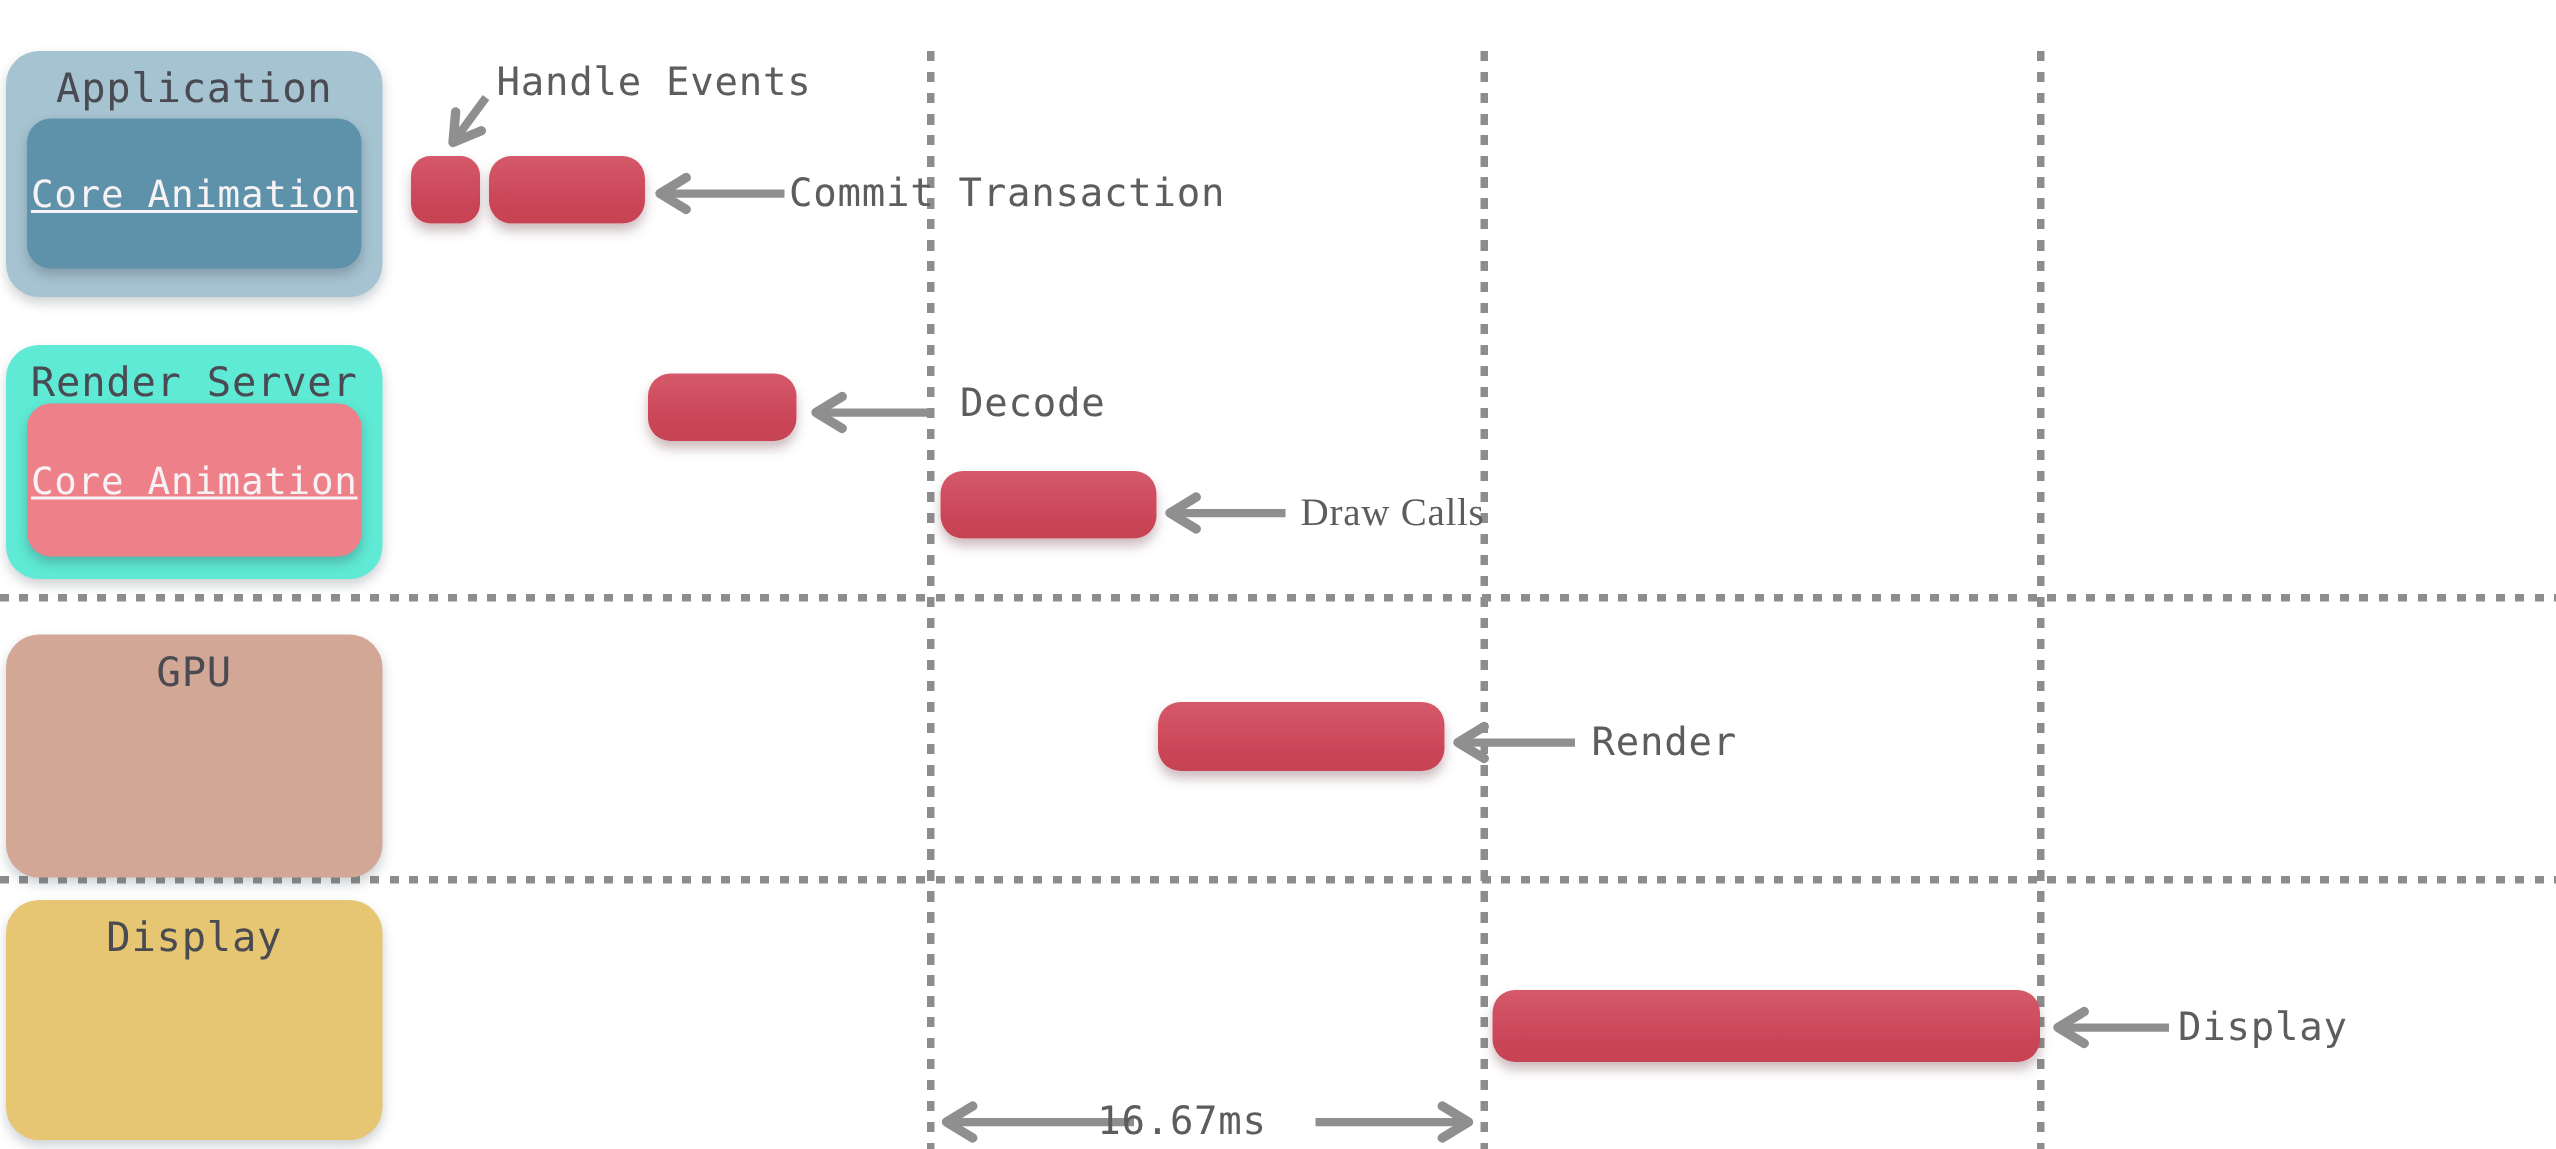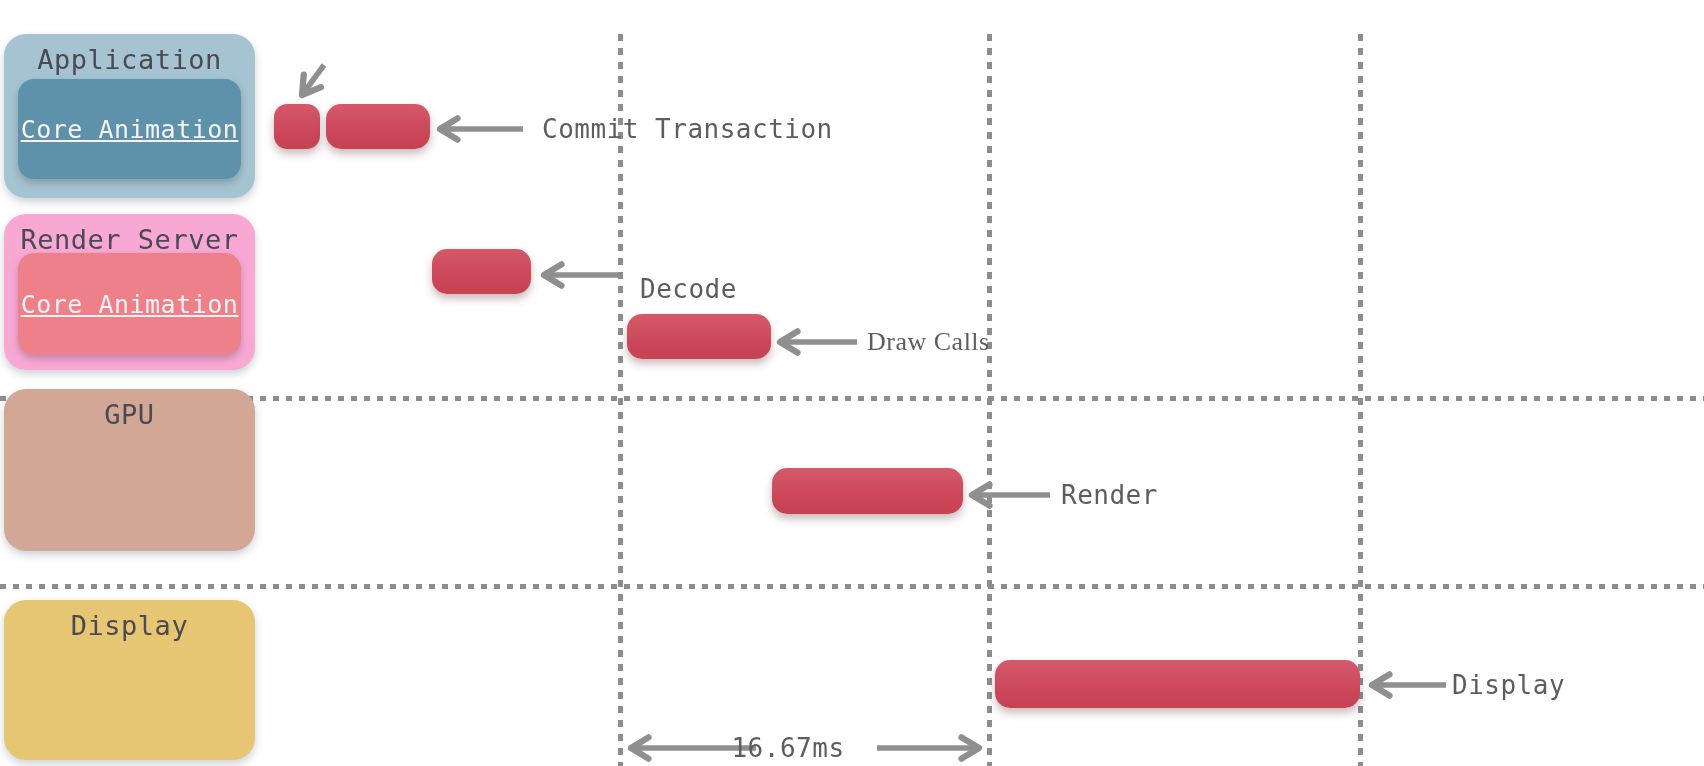--- a/index.html
+++ b/index.html
@@ -25,22 +25,22 @@
   
   .lane-box{
     position:absolute;left:4px;width:251px;border-radius:22px;z-index:2;
     box-shadow:0 4px 8px rgba(80,90,100,.28);
   }
   .lane-box .lane-title{
     display:block;text-align:center;padding-top:10px;
     font-size:27px;line-height:32px;color:#4a4a52;letter-spacing:.5px;
   }
   .box-application{top:18px;height:164px;background:#a6c3d1;}
-  .box-render-server{top:198px;height:156px;background:#f9a8d4;}
-  .box-gpu{top:373px;height:162px;background:#d3a796;}
+  .box-render-server{top:214px;height:156px;background:#5eead4;}
+  .box-gpu{top:407px;height:162px;background:#d3a796;}
   .box-display{top:584px;height:160px;background:#e6c573;}
   .inner-box{
     position:absolute;left:14px;width:223px;border-radius:16px;
     display:flex;align-items:center;justify-content:center;
     font-size:25px;color:#f7f3f4;letter-spacing:.5px;
     box-shadow:0 4px 7px rgba(60,70,80,.3);
     text-decoration:underline;
   }
   .box-application .inner-box{top:45px;height:100px;background:#5e92aa;}
   .box-render-server .inner-box{top:39px;height:102px;background:#ee8089;}
@@ -55,22 +55,22 @@
   .bar-decode{left:432px;top:233px;width:99px;}
   .bar-draw-calls{left:627px;top:298px;width:144px;}
   .bar-render{left:772px;top:452px;width:191px;height:46px;}
   .bar-display{left:995px;top:644px;width:365px;height:48px;}
   
   .anno{
     position:absolute;z-index:5;font-size:26px;line-height:1;color:#5c5d5f;
     letter-spacing:.5px;white-space:nowrap;transform:translateY(-50%);
   }
   .lbl-handle-events{left:331px;top:39px;}
-  .lbl-commit{left:542px;top:113px;}
-  .lbl-decode{left:640px;top:273px;}
+  .lbl-commit{left:526px;top:113px;}
+  .lbl-decode{left:640px;top:253px;}
   .lbl-draw-calls{left:867px;top:326px;font-family:Liberation Serif, serif;}
   .lbl-render{left:1061px;top:479px;}
   .lbl-display{left:1452px;top:669px;}
   .lbl-frame-time{left:788px;top:732px;transform:translate(-50%,-50%);}
   
   .arrow-layer{position:absolute;left:0;top:0;z-index:4;pointer-events:none;}
   
   .bottom-artifact{
     position:absolute;left:20px;top:757px;width:222px;height:9px;z-index:2;
     opacity:.4;border-radius:3px;
@@ -126,20 +126,21 @@
     <line x1="324" y1="49" x2="302" y2="79" stroke="#8f8f8f" stroke-width="5.5" marker-end="url(#arrowhead)"></line>
     <line x1="523" y1="113" x2="440" y2="113" stroke="#8f8f8f" stroke-width="5.5" marker-end="url(#arrowhead)"></line>
     <line x1="620" y1="259" x2="544" y2="259" stroke="#8f8f8f" stroke-width="5.5" marker-end="url(#arrowhead)"></line>
     <line x1="857" y1="326" x2="780" y2="326" stroke="#8f8f8f" stroke-width="5.5" marker-end="url(#arrowhead)"></line>
     <line x1="1050" y1="479" x2="972" y2="479" stroke="#8f8f8f" stroke-width="5.5" marker-end="url(#arrowhead)"></line>
     <line x1="1446" y1="669" x2="1372" y2="669" stroke="#8f8f8f" stroke-width="5.5" marker-end="url(#arrowhead)"></line>
     <line x1="756" y1="732" x2="631" y2="732" stroke="#8f8f8f" stroke-width="5.5" marker-end="url(#arrowhead)"></line>
     <line x1="877" y1="732" x2="979" y2="732" stroke="#8f8f8f" stroke-width="5.5" marker-end="url(#arrowhead)"></line>
   </svg>
 
+  <div class="anno lbl-handle-events">Handle Events</div>
   <div class="anno lbl-commit">Commit Transaction</div>
   <div class="anno lbl-decode">Decode</div>
   <div class="anno lbl-draw-calls">Draw Calls</div>
   <div class="anno lbl-render">Render</div>
   <div class="anno lbl-display">Display</div>
   <div class="anno lbl-frame-time">16.67ms</div>
 
   <div class="bottom-artifact"></div>
 
 </div>

